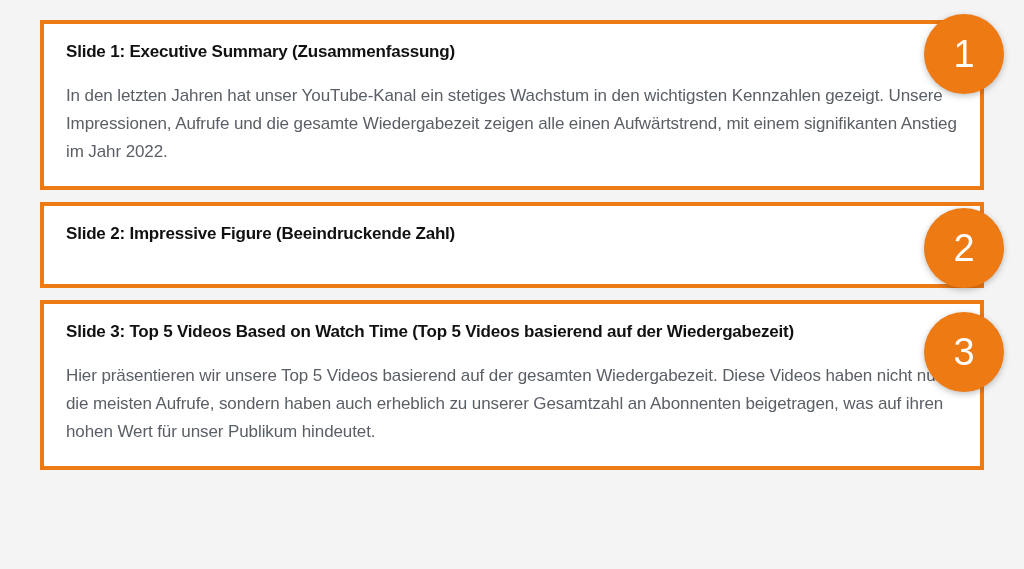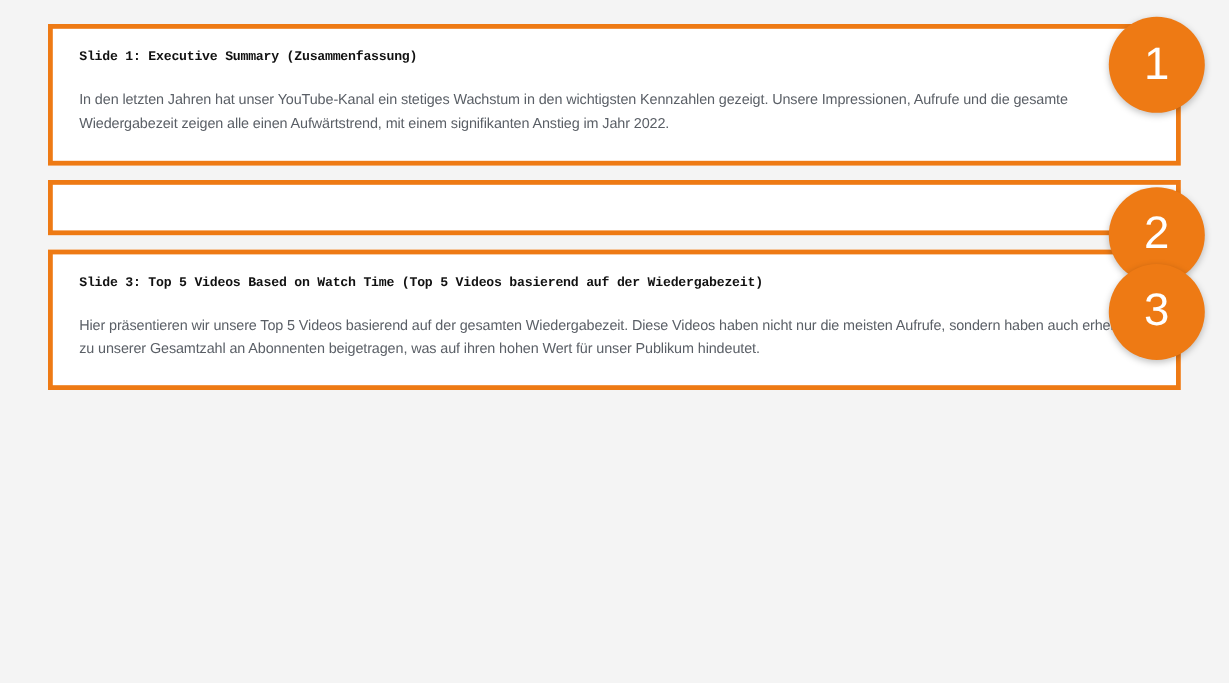--- a/index.html
+++ b/index.html
@@ -18,28 +18,27 @@
       margin-bottom: 12px;
     }
     .slide-box {
       background-color: #ffffff;
       border: 4px solid #ee7a14;
       padding: 18px 22px 20px 22px;
       color: #333;
     }
     .slide-title {
       font-weight: 700;
-      font-size: 11px;
+      font-size: 17px;
       color: #111;
       margin-bottom: 20px;
       letter-spacing: -0.2px;
-      font-family: Liberation Mono, monospace;
     }
     .slide-body {
-      font-size: 12px;
+      font-size: 17px;
       color: #5a5f66;
       line-height: 1.65;
       letter-spacing: -0.1px;
     }
     .badge {
       position: absolute;
       right: -20px;
       width: 80px;
       height: 80px;
       background-color: #ee7a14;
@@ -70,20 +69,21 @@
   <div class="badge badge-1">1</div>
   <div class="slide-box">
     <div class="slide-title">Slide 1: Executive Summary (Zusammenfassung)</div>
     <div class="slide-body">In den letzten Jahren hat unser YouTube-Kanal ein stetiges Wachstum in den wichtigsten Kennzahlen gezeigt. Unsere Impressionen, Aufrufe und die gesamte Wiedergabezeit zeigen alle einen Aufwärtstrend, mit einem signifikanten Anstieg im Jahr 2022.</div>
   </div>
 </div>
 
 <div class="slide-container">
   <div class="badge badge-2">2</div>
   <div class="slide-box">
+    <div class="slide-title">Slide 2: Impressive Figure (Beeindruckende Zahl)</div>
   </div>
 </div>
 
 <div class="slide-container">
   <div class="badge badge-3">3</div>
   <div class="slide-box">
     <div class="slide-title">Slide 3: Top 5 Videos Based on Watch Time (Top 5 Videos basierend auf der Wiedergabezeit)</div>
     <div class="slide-body">Hier präsentieren wir unsere Top 5 Videos basierend auf der gesamten Wiedergabezeit. Diese Videos haben nicht nur die meisten Aufrufe, sondern haben auch erheblich zu unserer Gesamtzahl an Abonnenten beigetragen, was auf ihren hohen Wert für unser Publikum hindeutet.</div>
   </div>
 </div>

